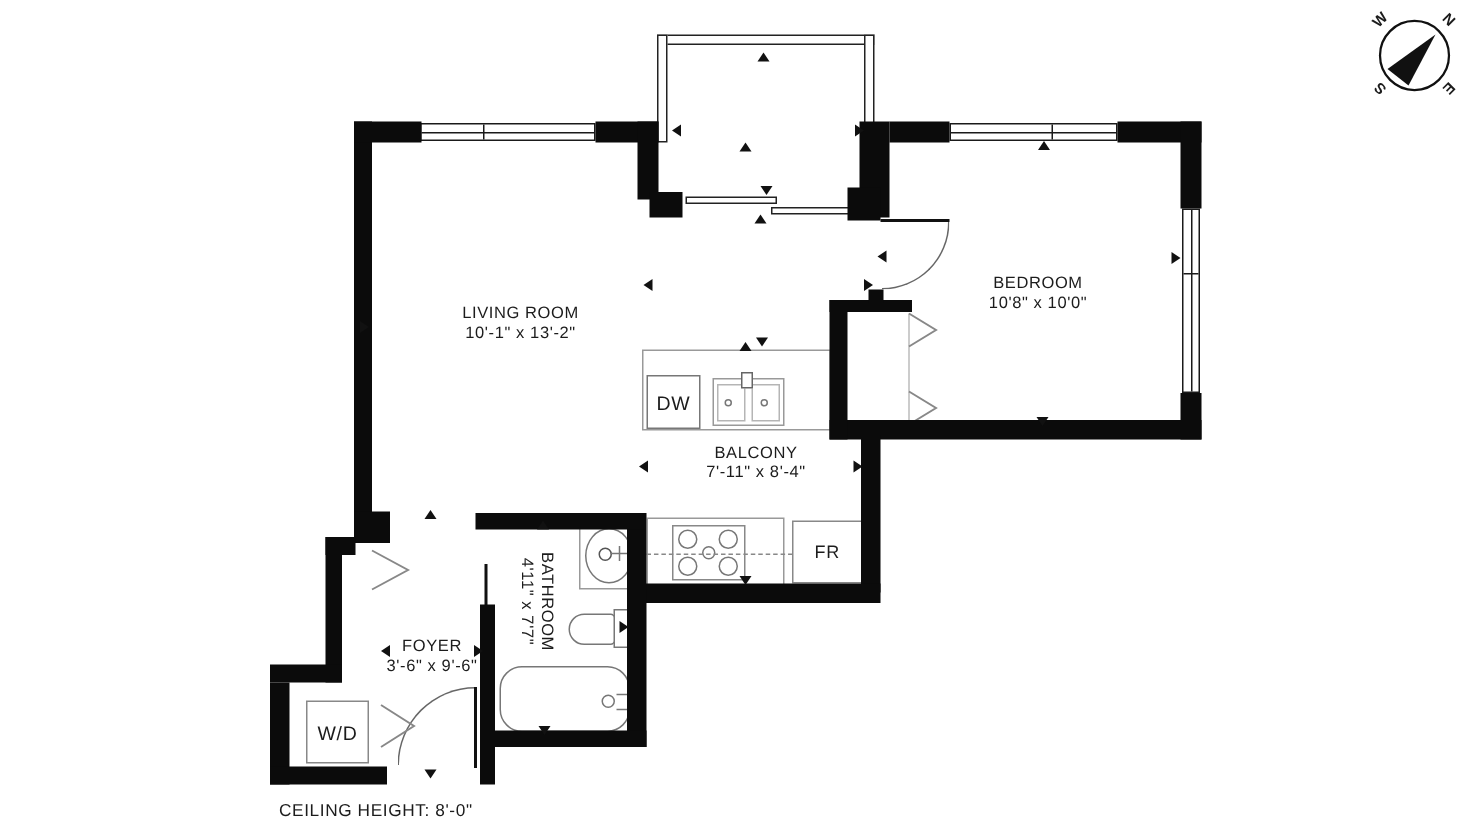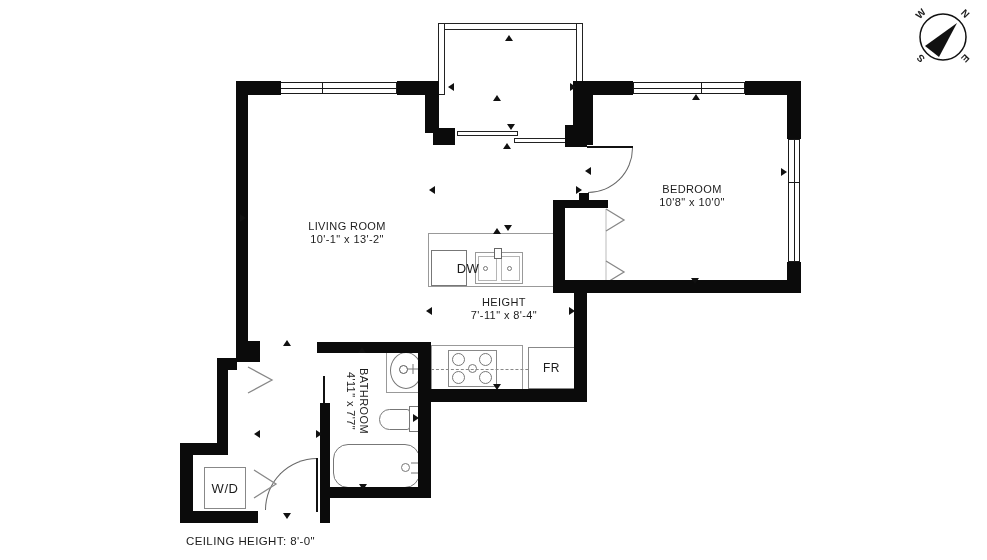--- a/index.html
+++ b/index.html
@@ -86,38 +86,42 @@
   <div class="thin" style="left:386px;top:348px;width:36px;height:45px;"></div>
   <div class="circ" style="left:390px;top:352px;width:32px;height:37px;"></div>
   <div class="circ" style="left:399px;top:365px;width:9px;height:9px;border-color:#555;"></div>
   <div class="thin" style="left:409px;top:406px;width:10px;height:26px;border-color:#777;"></div>
   <div class="thin" style="left:379px;top:409px;width:31px;height:21px;border-color:#777;border-radius:11px 3px 3px 11px;"></div>
   <div class="thin" style="left:333px;top:444px;width:87px;height:44px;border-color:#777;border-radius:15px;"></div>
   <div class="circ" style="left:401px;top:463px;width:9px;height:9px;"></div>
 
   <div class="thin" style="left:204px;top:467px;width:42px;height:42px;border-color:#888;"></div>
 
-  <div class="room-label" style="left:277px;top:220px;width:140px;">
+  <div class="room-label" style="left:277px;top:203px;width:140px;">
     <div>LIVING ROOM</div>
     <div>10'-1" x 13'-2"</div>
   </div>
   <div class="room-label" style="left:622px;top:183px;width:140px;">
     <div>BEDROOM</div>
     <div>10'8" x 10'0"</div>
   </div>
   <div class="room-label" style="left:434px;top:296px;width:140px;">
-    <div>HEIGHT</div>
+    <div>BALCONY</div>
     <div>7'-11" x 8'-4"</div>
   </div>
   <div class="room-label" style="left:297px;top:388px;width:120px;height:26px;transform:rotate(90deg);">
     <div>BATHROOM</div>
     <div>4'11" x 7'7"</div>
   </div>
+  <div class="room-label" style="left:238px;top:425px;width:100px;">
+    <div>FOYER</div>
+    <div>3'-6" x 9'-6"</div>
+  </div>
 
-  <div class="app-label" style="left:431px;top:250px;width:36px;height:36px;font-size:13px;margin-left:19px;">DW</div>
+  <div class="app-label" style="left:431px;top:250px;width:36px;height:36px;font-size:13px;">DW</div>
   <div class="app-label" style="left:528px;top:347px;width:47px;height:42px;font-size:12px;">FR</div>
   <div class="app-label" style="left:204px;top:467px;width:42px;height:42px;font-size:13px;">W/D</div>
 
   <div class="note" style="left:186px;top:535px;">CEILING HEIGHT: 8'-0"</div>
 
   <div class="compass-letter" style="left:915px;top:8px;transform:rotate(-45deg);">W</div>
   <div class="compass-letter" style="left:959px;top:8px;transform:rotate(45deg);">N</div>
   <div class="compass-letter" style="left:915px;top:52px;transform:rotate(-135deg);">S</div>
   <div class="compass-letter" style="left:959px;top:52px;transform:rotate(135deg);">E</div>
 

